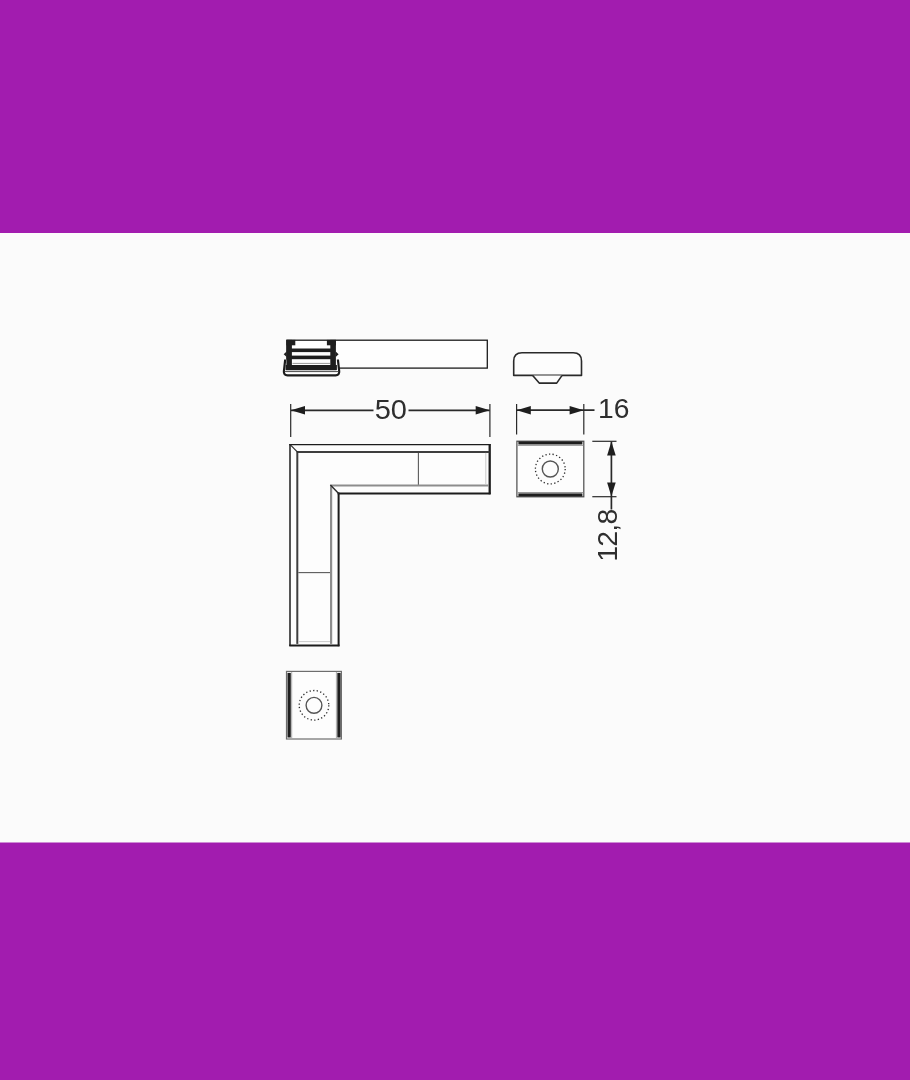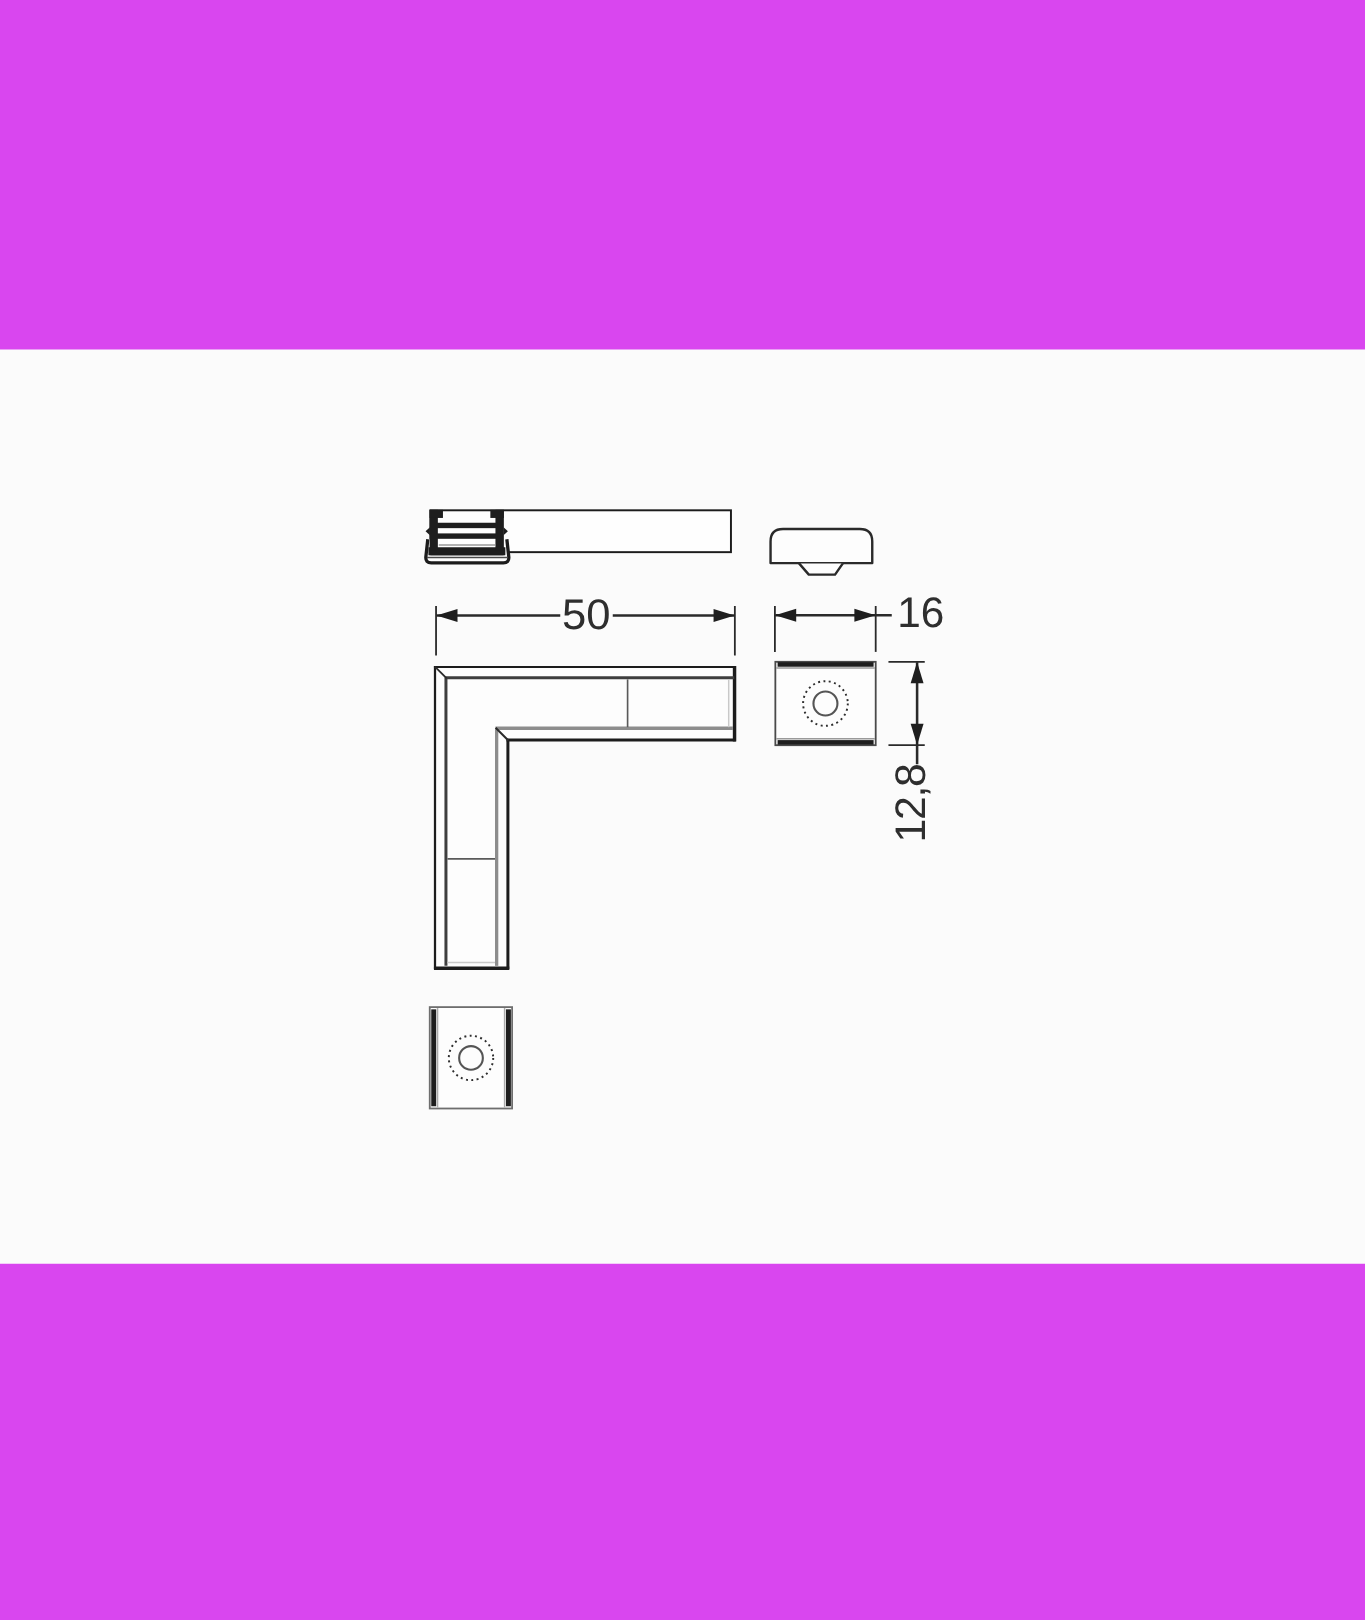--- a/index.html
+++ b/index.html
@@ -1,16 +1,16 @@
 <!DOCTYPE html>
 <html><head>
 <meta charset="utf-8">
 <style>
   html,body{margin:0;padding:0;background:#ffffff;}
-  .page{position:relative;width:910px;height:1080px;background:#d946ef;overflow:hidden;
+  .page{position:relative;width:910px;height:1080px;background:#a21caf;overflow:hidden;
         font-family:"Liberation Sans", sans-serif;}
   svg{position:absolute;left:0;top:0;}
   text{font-family:"Liberation Sans", sans-serif;fill:#2e2e2e;}
 </style>
 </head>
 <body>
 <div class="page">
 <svg width="910" height="1080" viewBox="0 0 910 1080">
 
   <rect x="0" y="233" width="910" height="609.5" fill="#fbfbfb"></rect>

